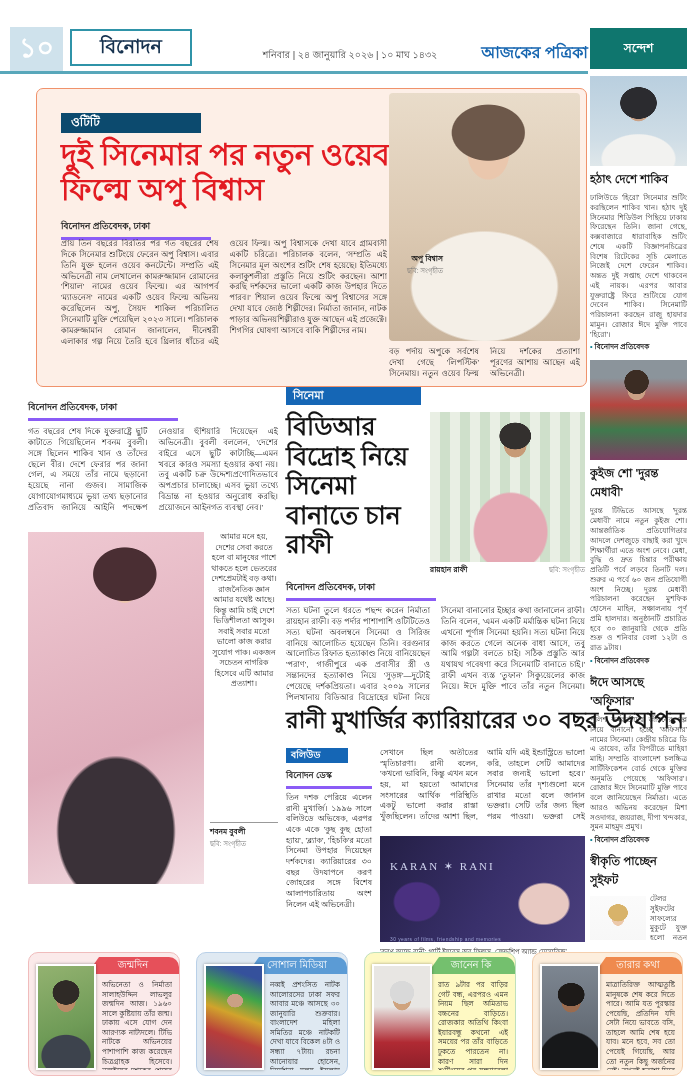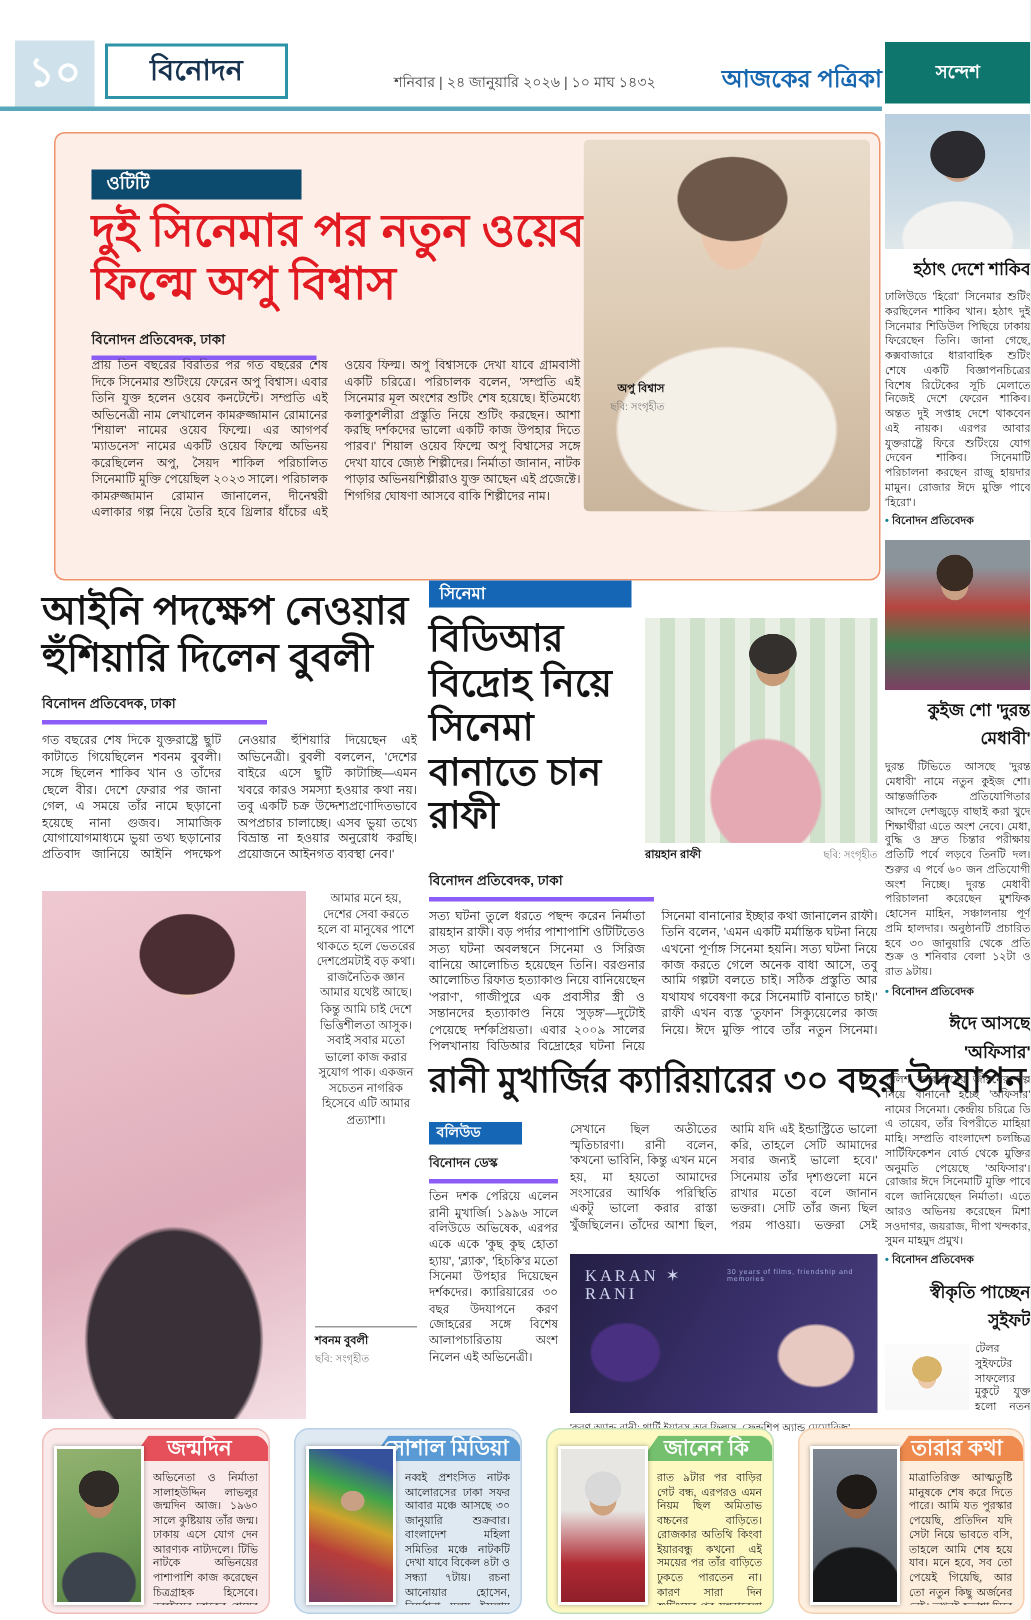--- a/index.html
+++ b/index.html
@@ -92,40 +92,40 @@
   .rani-art{left:286px;top:702px;width:299px;height:250px;}
   .rani-headline{font-size:23px;font-weight:bold;color:#141414;white-space:nowrap;}
   .rani-row{display:flex;gap:8px;margin-top:7px;}
   .rani-left{width:86px;}
   .kicker-sm{width:62px;height:15px;background:#1566b5;color:#fff;font-size:9.5px;font-weight:bold;
              display:flex;align-items:center;padding-left:5px;box-sizing:border-box;}
   .rani-left .byline{font-size:8.5px;margin-top:6px;margin-bottom:4px;}
   .rani-left .txt{font-size:7.9px;line-height:1.35;}
   .rani-right{flex:1;}
   .rani-topcols{column-count:2;column-gap:9px;font-size:7.9px;line-height:1.35;height:84px;overflow:hidden;}
-  .rani-photo{height:106px;margin-top:4px;display:flex;flex-direction:row;align-items:flex-start;
-              justify-content:space-between;padding:8px 0 0 10px;box-sizing:border-box;}
+  .rani-photo{height:106px;margin-top:4px;display:flex;flex-direction:column;align-items:flex-start;
+              justify-content:space-between;padding:24px 0 0 10px;box-sizing:border-box;}
   .rani-ovl-title{font-family:"Liberation Serif","DejaVu Serif",serif;color:#cfd3ee;font-size:11px;letter-spacing:2px;}
   .rani-ovl-sub{color:#9fa5d8;font-size:4.8px;letter-spacing:.5px;margin-top:2px;}
   .rani-cap{margin-top:4px;font-size:6.8px;color:#222;}
   .rani-cap .caption-credit{margin-left:4px;}
   
   .sidebar{left:590px;top:28px;width:97px;height:912px;overflow:hidden;}
   .sb-header{height:41px;background:#0f766e;color:#fff;font-size:12px;font-weight:bold;
              display:flex;align-items:center;justify-content:center;}
   .sb-item{margin-top:7px;}
   .sb-photo{width:97px;height:90px;}
-  .sb-hl{font-size:11.5px;font-weight:bold;color:#141414;margin:5px 0 3px;text-align:right;}
+  .sb-hl{font-size:11.5px;font-weight:bold;color:#141414;margin:5px 0 3px;}
   .sb-body{font-size:7.3px;line-height:1.34;text-align:justify;color:#2a2a2a;}
   .sb-src{font-size:7.3px;font-weight:bold;margin-top:2px;}
   .sb-src::before{content:"• ";color:#0d7f92;}
   .sb-taylor{float:left;width:56px;height:140px;margin:2px 4px 0 0;}
   
   .bbox{position:absolute;top:952px;height:124px;border-radius:10px;box-sizing:border-box;}
-  .bbox .ribbon{position:absolute;top:4px;right:0;height:17px;color:#fff;font-size:14px;font-weight:bold;
+  .bbox .ribbon{position:absolute;top:4px;right:0;height:17px;color:#fff;font-size:10px;font-weight:normal;
       display:flex;align-items:center;justify-content:center;
       clip-path:polygon(12px 0,100% 0,100% 100%,0 100%);border-top-right-radius:10px;}
   .bbox .bphoto{position:absolute;left:7px;top:11px;width:56px;height:102px;border:2px solid #fff;
       box-shadow:0 0 3px rgba(0,0,0,.35);}
   .bbox .btxt{position:absolute;left:73px;top:27px;right:7px;bottom:5px;font-size:7.2px;line-height:1.33;
       text-align:justify;color:#222;overflow:hidden;}
   .bb1{left:28px;width:152px;background:#fbeaea;border:1px solid #f0bcbc;}
   .bb1 .ribbon{width:92px;background:#e6505a;}
   .bb2{left:196px;width:152px;background:#dfe9f2;border:1px solid #b9d0e8;}
   .bb2 .ribbon{width:100px;background:#5b9bd5;}
@@ -148,24 +148,24 @@
   <div class="abs lead-box">
     <div class="abs lead-kicker">ওটিটি</div>
     <div class="abs lead-headline">দুই সিনেমার পর নতুন ওয়েব ফিল্মে অপু বিশ্বাস</div>
     <div class="abs lead-byline byline">বিনোদন প্রতিবেদক, ঢাকা</div>
     <div class="abs lead-body body-sm cols2 jt">প্রায় তিন বছরের বিরতির পর গত বছরের শেষ দিকে সিনেমার শুটিংয়ে ফেরেন অপু বিশ্বাস। এবার তিনি যুক্ত হলেন ওয়েব কনটেন্টে। সম্প্রতি এই অভিনেত্রী নাম লেখালেন কামরুজ্জামান রোমানের 'শিয়াল' নামের ওয়েব ফিল্মে। এর আগপর্ব 'ম্যাডনেস' নামের একটি ওয়েব ফিল্মে অভিনয় করেছিলেন অপু, সৈয়দ শাকিল পরিচালিত সিনেমাটি মুক্তি পেয়েছিল ২০২৩ সালে। পরিচালক কামরুজ্জামান রোমান জানালেন, দীনেশ্বরী এলাকার গল্প নিয়ে তৈরি হবে থ্রিলার ধাঁচের এই ওয়েব ফিল্ম। অপু বিশ্বাসকে দেখা যাবে গ্রামবাসী একটি চরিত্রে। পরিচালক বলেন, 'সম্প্রতি এই সিনেমার মূল অংশের শুটিং শেষ হয়েছে। ইতিমধ্যে কলাকুশলীরা প্রস্তুতি নিয়ে শুটিং করছেন। আশা করছি দর্শকদের ভালো একটি কাজ উপহার দিতে পারব।' শিয়াল ওয়েব ফিল্মে অপু বিশ্বাসের সঙ্গে দেখা যাবে জ্যেষ্ঠ শিল্পীদের। নির্মাতা জানান, নাটক পাড়ার অভিনয়শিল্পীরাও যুক্ত আছেন এই প্রজেক্টে। শিগগির ঘোষণা আসবে বাকি শিল্পীদের নাম।</div>
     <div class="abs lead-photo ph ph-apu"></div>
     <div class="abs lead-caption">
       <div class="caption-name">অপু বিশ্বাস</div>
       <div class="caption-credit">ছবি: সংগৃহীত</div>
     </div>
+    <div class="abs lead-body2 body-sm cols2 jt">বড় পর্দায় অপুকে সর্বশেষ দেখা গেছে 'লিপস্টিক' সিনেমায়। নতুন ওয়েব ফিল্ম নিয়ে দর্শকের প্রত্যাশা পূরণের আশায় আছেন এই অভিনেত্রী।</div>
   </div>
 
   <div class="abs bubly-art">
-    <div class="bubly-headline">আইনি পদক্ষেপ নেওয়ার হুঁশিয়ারি দিলেন বুবলী</div>
     <div class="byline" style="width:150px;margin-top:8px;">বিনোদন প্রতিবেদক, ঢাকা</div>
     <div class="body-sm cols2 jt" style="margin-top:6px;height:100px;overflow:hidden;">গত বছরের শেষ দিকে যুক্তরাষ্ট্রে ছুটি কাটাতে গিয়েছিলেন শবনম বুবলী। সঙ্গে ছিলেন শাকিব খান ও তাঁদের ছেলে বীর। দেশে ফেরার পর জানা গেল, এ সময়ে তাঁর নামে ছড়ানো হয়েছে নানা গুজব। সামাজিক যোগাযোগমাধ্যমে ভুয়া তথ্য ছড়ানোর প্রতিবাদ জানিয়ে আইনি পদক্ষেপ নেওয়ার হুঁশিয়ারি দিয়েছেন এই অভিনেত্রী। বুবলী বললেন, 'দেশের বাইরে এসে ছুটি কাটাচ্ছি—এমন খবরে কারও সমস্যা হওয়ার কথা নয়। তবু একটি চক্র উদ্দেশ্যপ্রণোদিতভাবে অপপ্রচার চালাচ্ছে। এসব ভুয়া তথ্যে বিভ্রান্ত না হওয়ার অনুরোধ করছি। প্রয়োজনে আইনগত ব্যবস্থা নেব।'</div>
     <div class="bubly-row">
       <div class="bubly-photo ph ph-bubly"></div>
       <div class="bubly-side">
         <div class="sidetxt">আমার মনে হয়, দেশের সেবা করতে হলে বা মানুষের পাশে থাকতে হলে ভেতরের দেশপ্রেমটাই বড় কথা। রাজনৈতিক জ্ঞান আমার যথেষ্ট আছে। কিন্তু আমি চাই দেশে ভিত্তিশীলতা আসুক। সবাই সবার মতো ভালো কাজ করার সুযোগ পাক। একজন সচেতন নাগরিক হিসেবে এটি আমার প্রত্যাশা।</div>
         <div class="bubly-cap">
           <div class="caption-name">শবনম বুবলী</div>
           <div class="caption-credit">ছবি: সংগৃহীত</div>
         </div>

